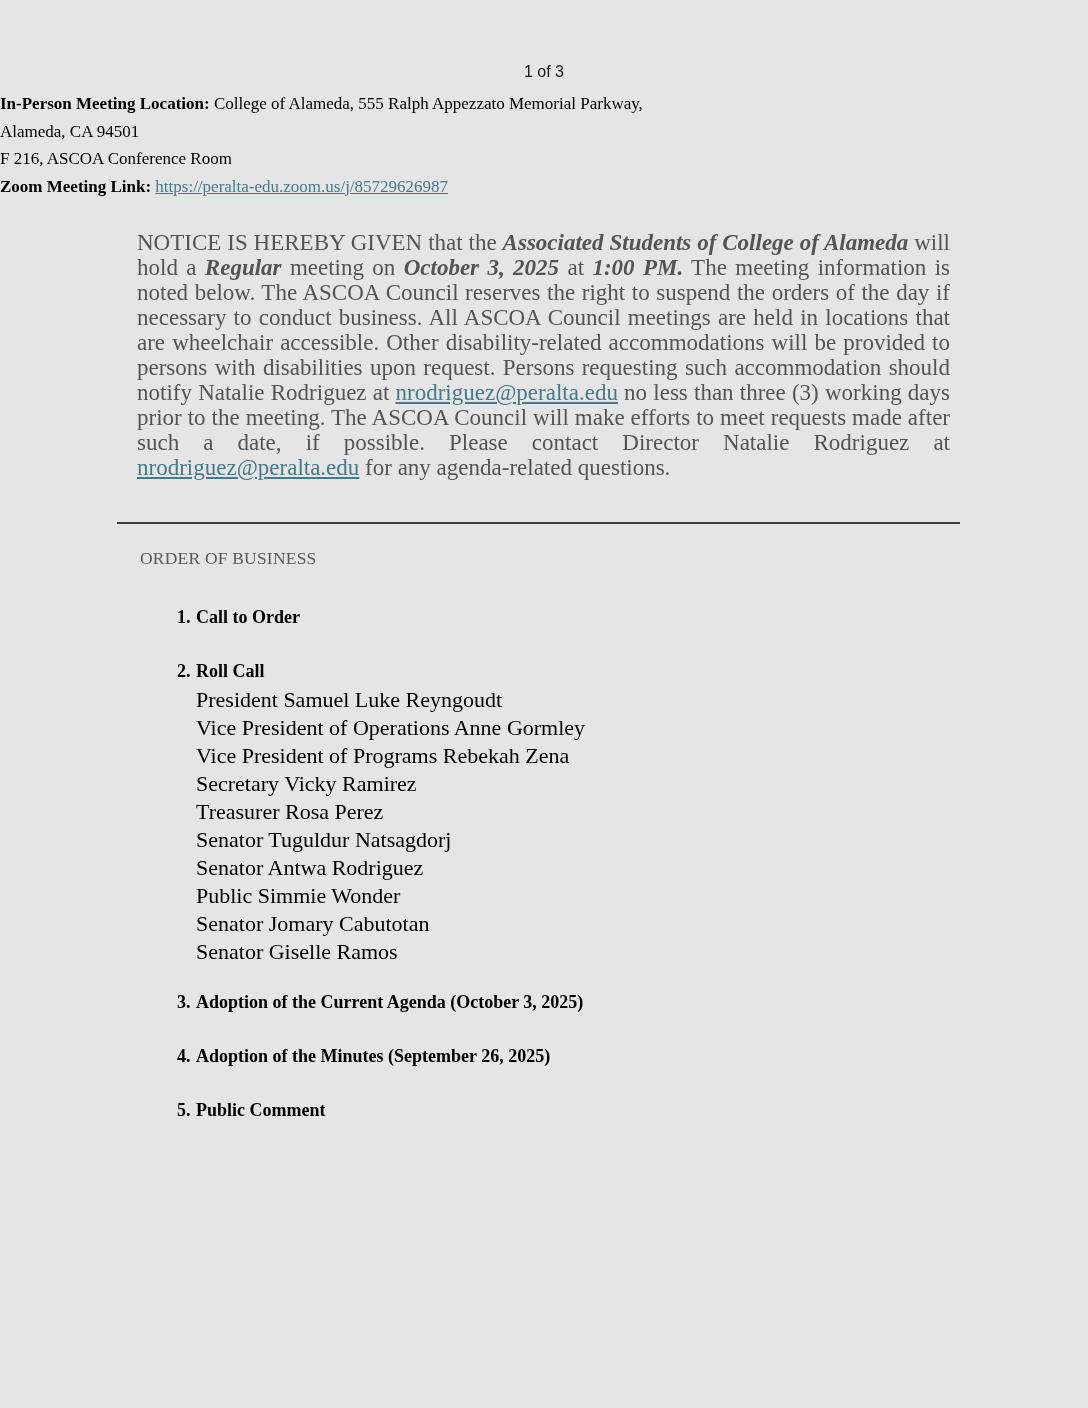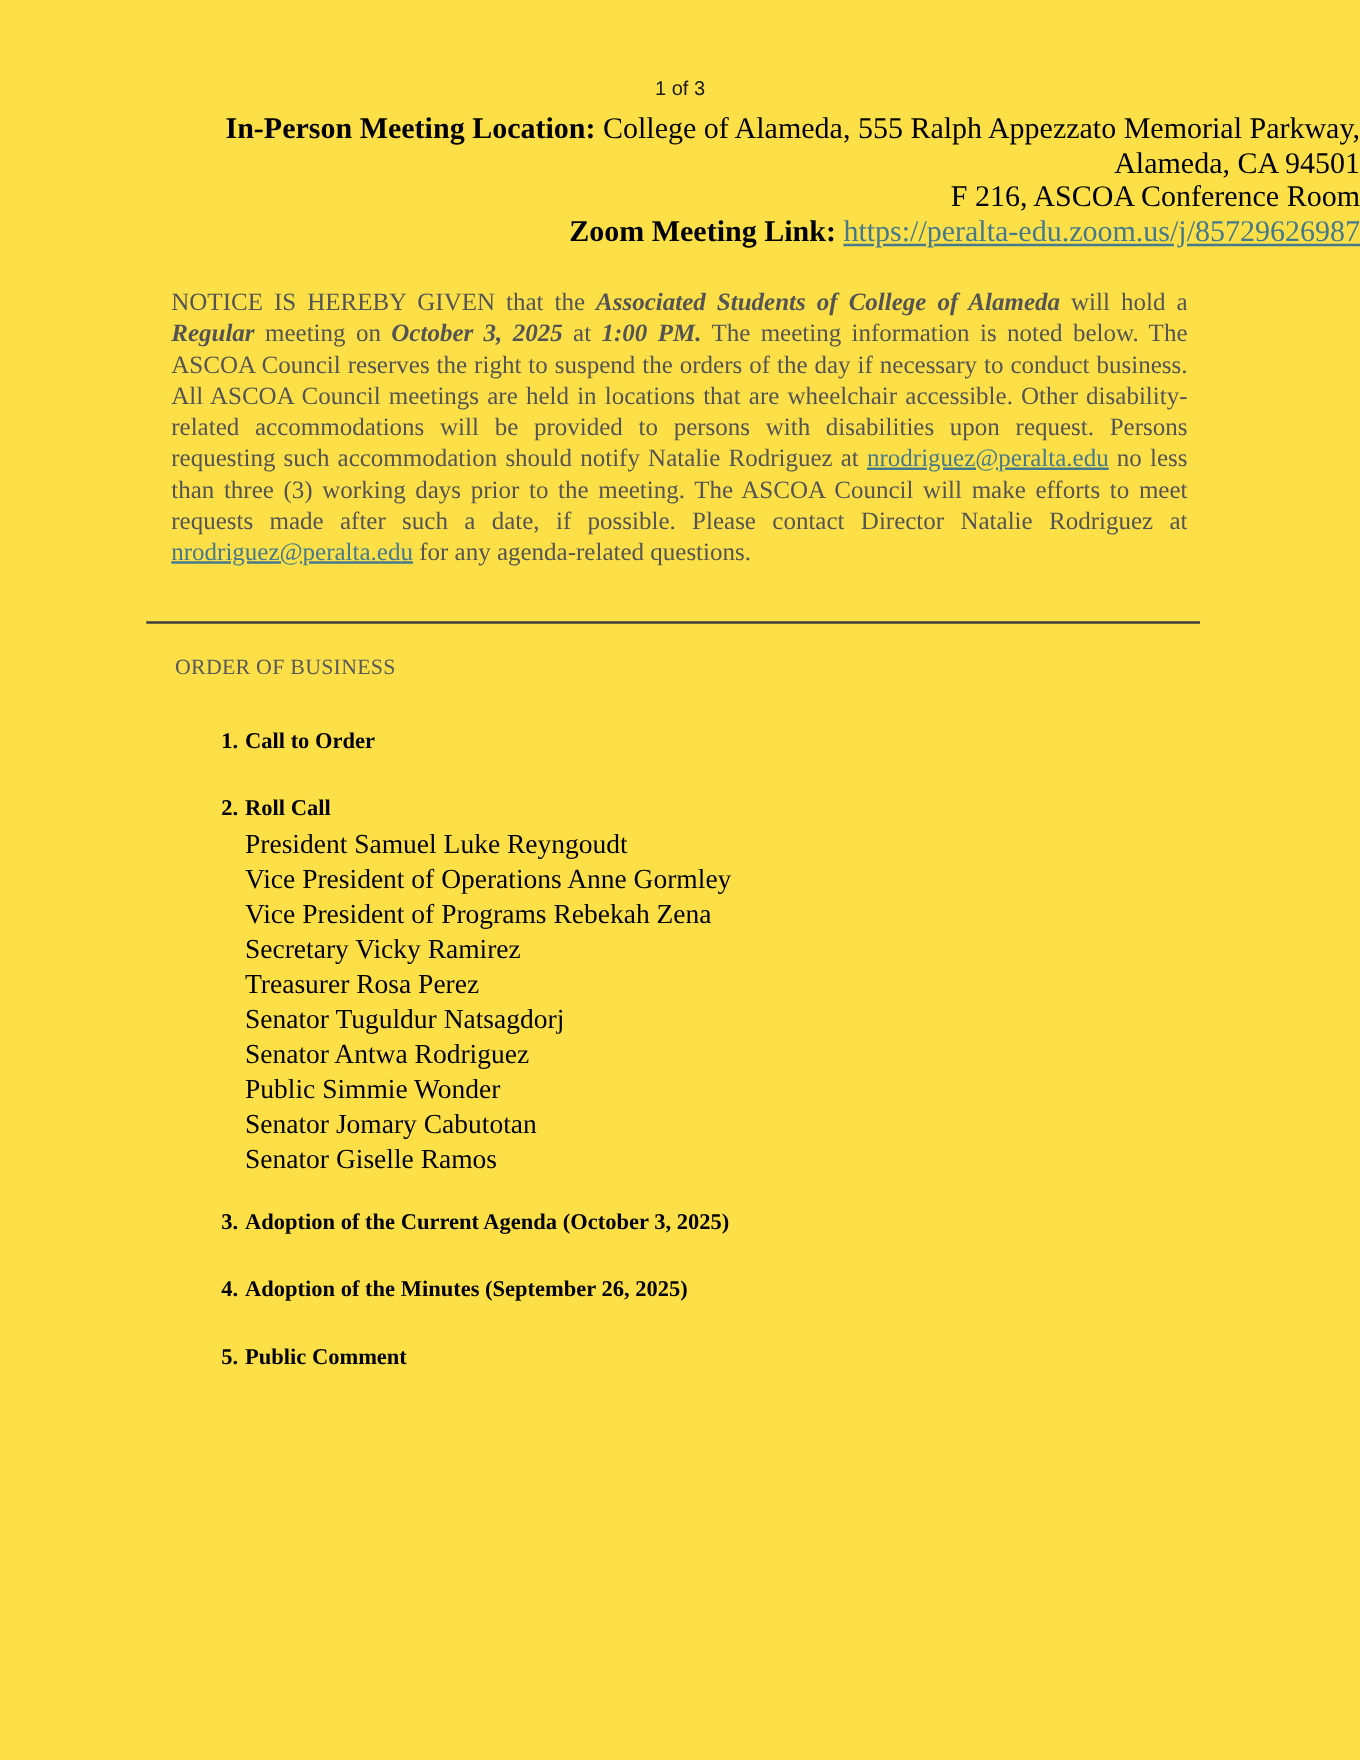--- a/index.html
+++ b/index.html
@@ -1,20 +1,20 @@
 <!DOCTYPE html>
 <html style="--link-color: #45798c; --muted-gray: #7f7f7f; --body-gray: #545454; --heading-gray: #595959;"><head>
 <meta charset="utf-8">
 <style>
   html, body { margin: 0; padding: 0; background: #ffffff; }
   .page {
     position: relative;
     width: 1088px;
     height: 1408px;
-    background: #fde047;
+    background: #e5e5e5;
     font-family: "Liberation Serif", serif;
     color: #000000;
     overflow: hidden;
     box-sizing: border-box;
   }
   .page-number {
     padding-top: 62px;
     text-align: center;
     font-family: "Liberation Sans", sans-serif;
     font-size: 16px;
@@ -25,34 +25,34 @@
     margin-top: 40px;
     text-align: center;
     font-size: 19px;
     font-weight: bold;
     line-height: 31px;
     color: #000000;
   }
   .date-gray { color: var(--muted-gray, #7f7f7f); }
   .location-block {
     margin-top: 8px;
-    text-align: right;
-    font-size: 24px;
+    text-align: left;
+    font-size: 17px;
     line-height: 27.5px;
     color: #000000;
   }
   .loc-label { font-weight: bold; }
   a.doc-link {
     color: var(--link-color, #45798c);
     cursor: pointer;
   }
   .notice-paragraph {
     margin: 30px 138px 0 137px;
     text-align: justify;
-    font-size: 20px;
+    font-size: 23px;
     line-height: 25px;
     color: var(--body-gray, #545454);
   }
   .seg-bolditalic { font-weight: bold; font-style: italic; }
   .divider {
     margin: 42px 0 0 117px;
     width: 843px;
     border: none;
     border-top: 2px solid #3d3d3d;
     height: 0;

